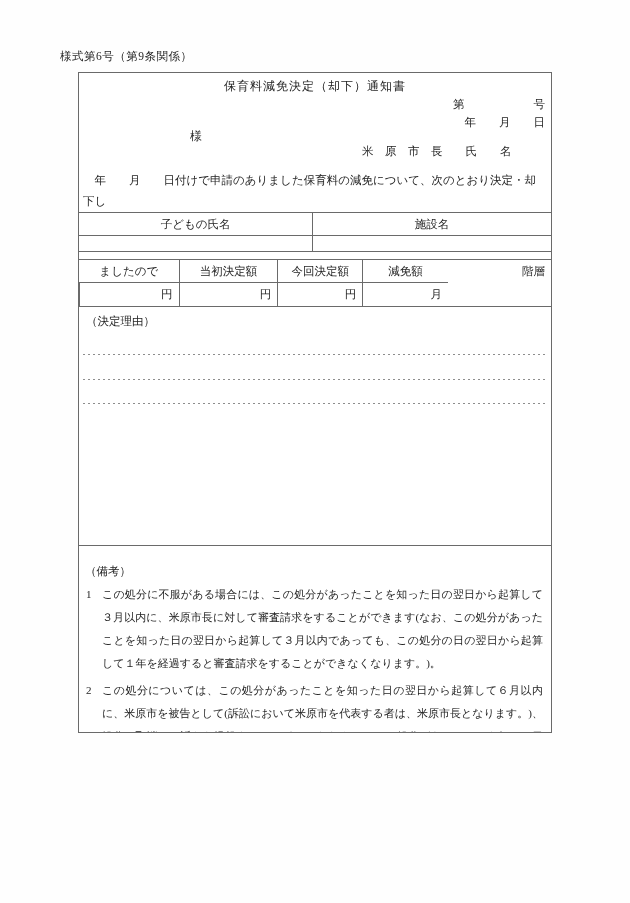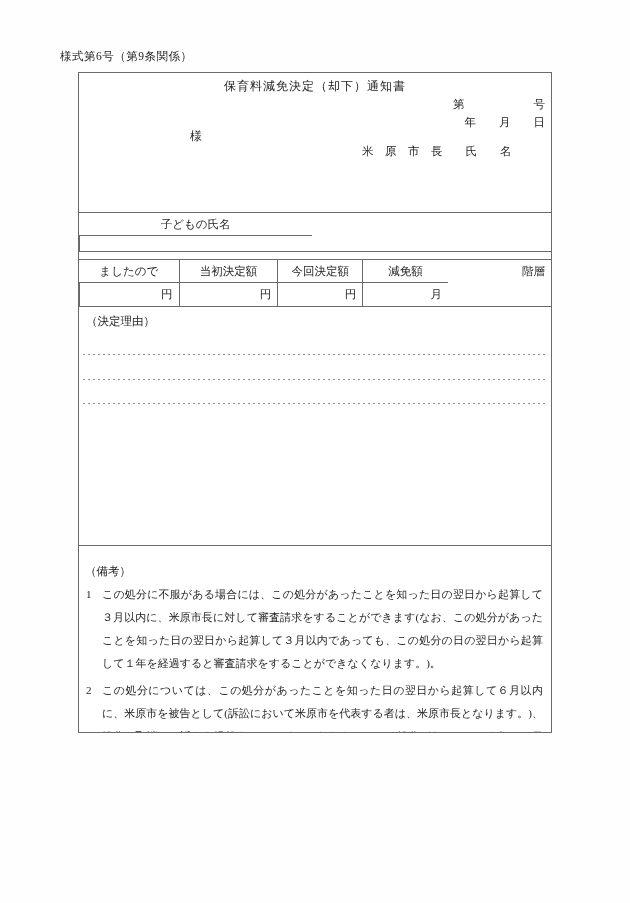--- a/index.html
+++ b/index.html
@@ -61,23 +61,30 @@
   <div class="form-label">様式第6号（第9条関係）</div>
 
   <div class="main-box">
 
     <div class="title">保育料減免決定（却下）通知書</div>
     <div class="doc-number">第　　　　　　号</div>
     <div class="date-line">年　　月　　日</div>
     <div class="addressee">様</div>
     <div class="sender">米　原　市　長　　氏　　名</div>
 
+    <div class="body-para">
+
+        <div class="para-line">　年　　月　　日付けで申請のありました保育料の減免について、次のとおり決定・却下し</div>
+
+        <div class="para-line">ましたので、通知します。</div>
+      </div>
 
     <div class="tbl tbl-child">
       <div class="cell hb">子どもの氏名</div>
+      <div class="cell hb vleft">施設名</div>
       <div class="cell"></div>
       <div class="cell vleft"></div>
     </div>
 
     <div class="tbl tbl-amount">
       <div class="cell hb">ましたので</div>
       <div class="cell hb vleft">当初決定額</div>
       <div class="cell hb vleft">今回決定額</div>
       <div class="cell hb vleft">減免額</div>
       <div class="cell num">階層</div>

